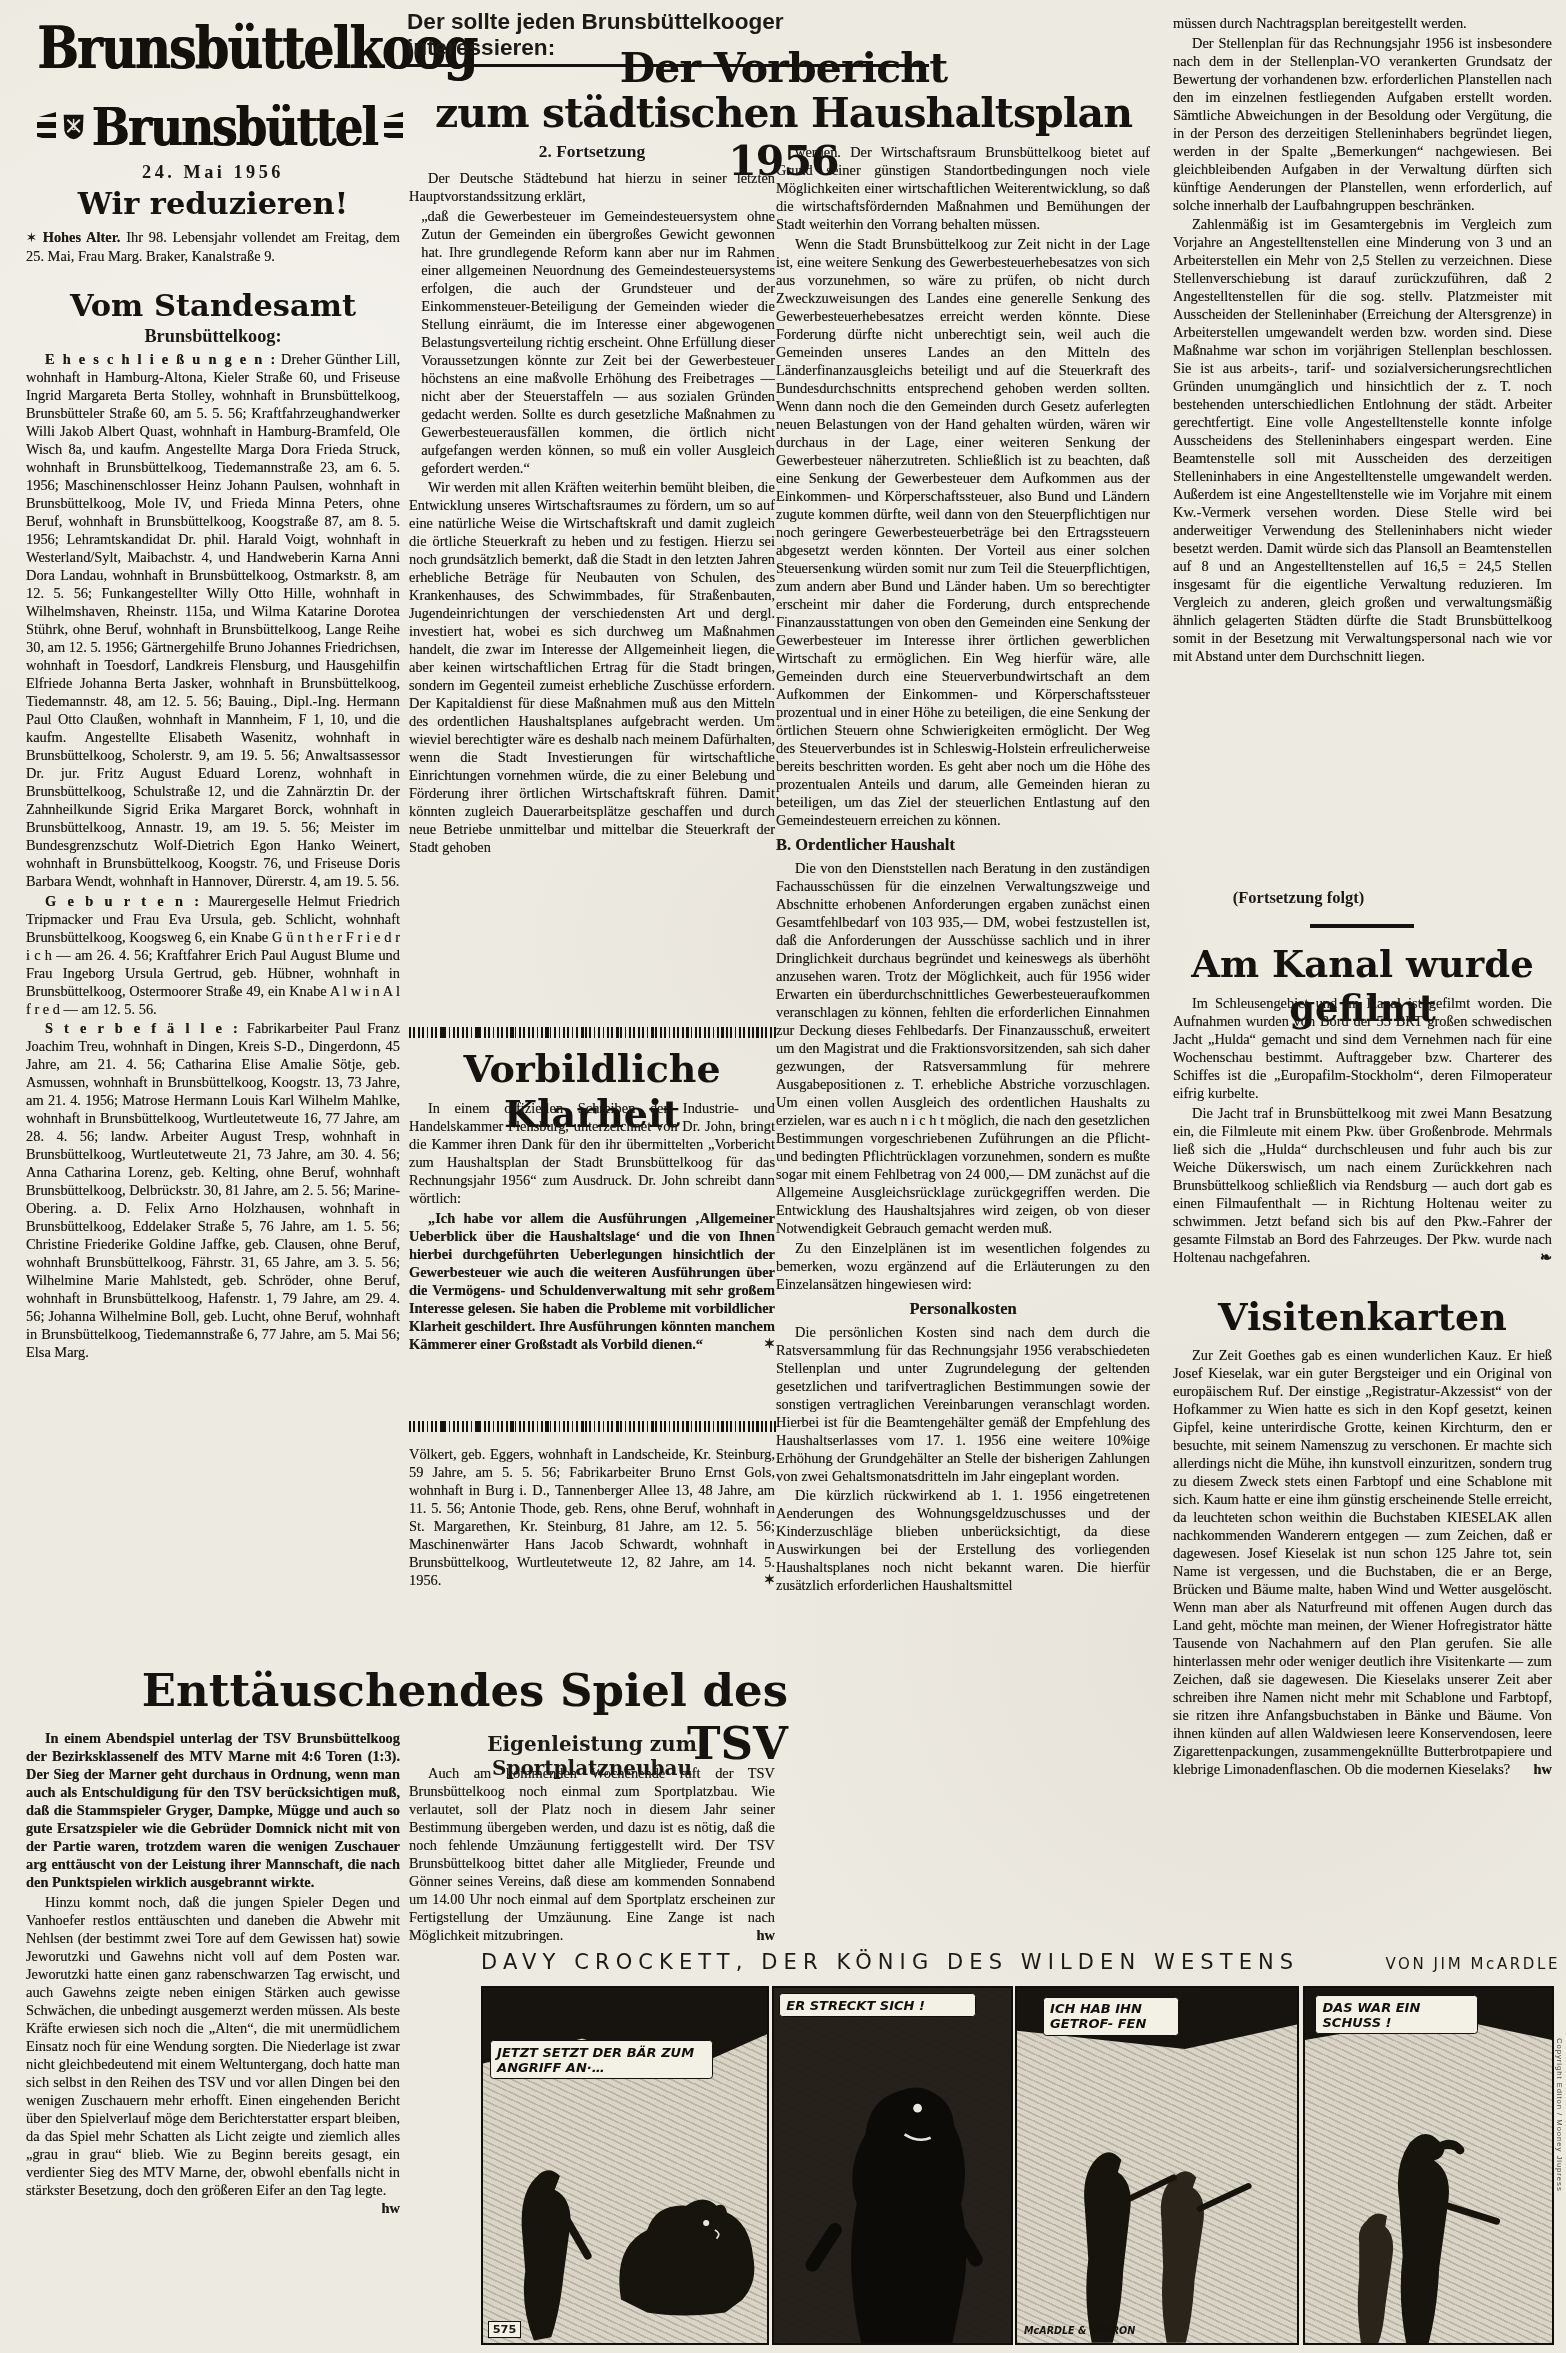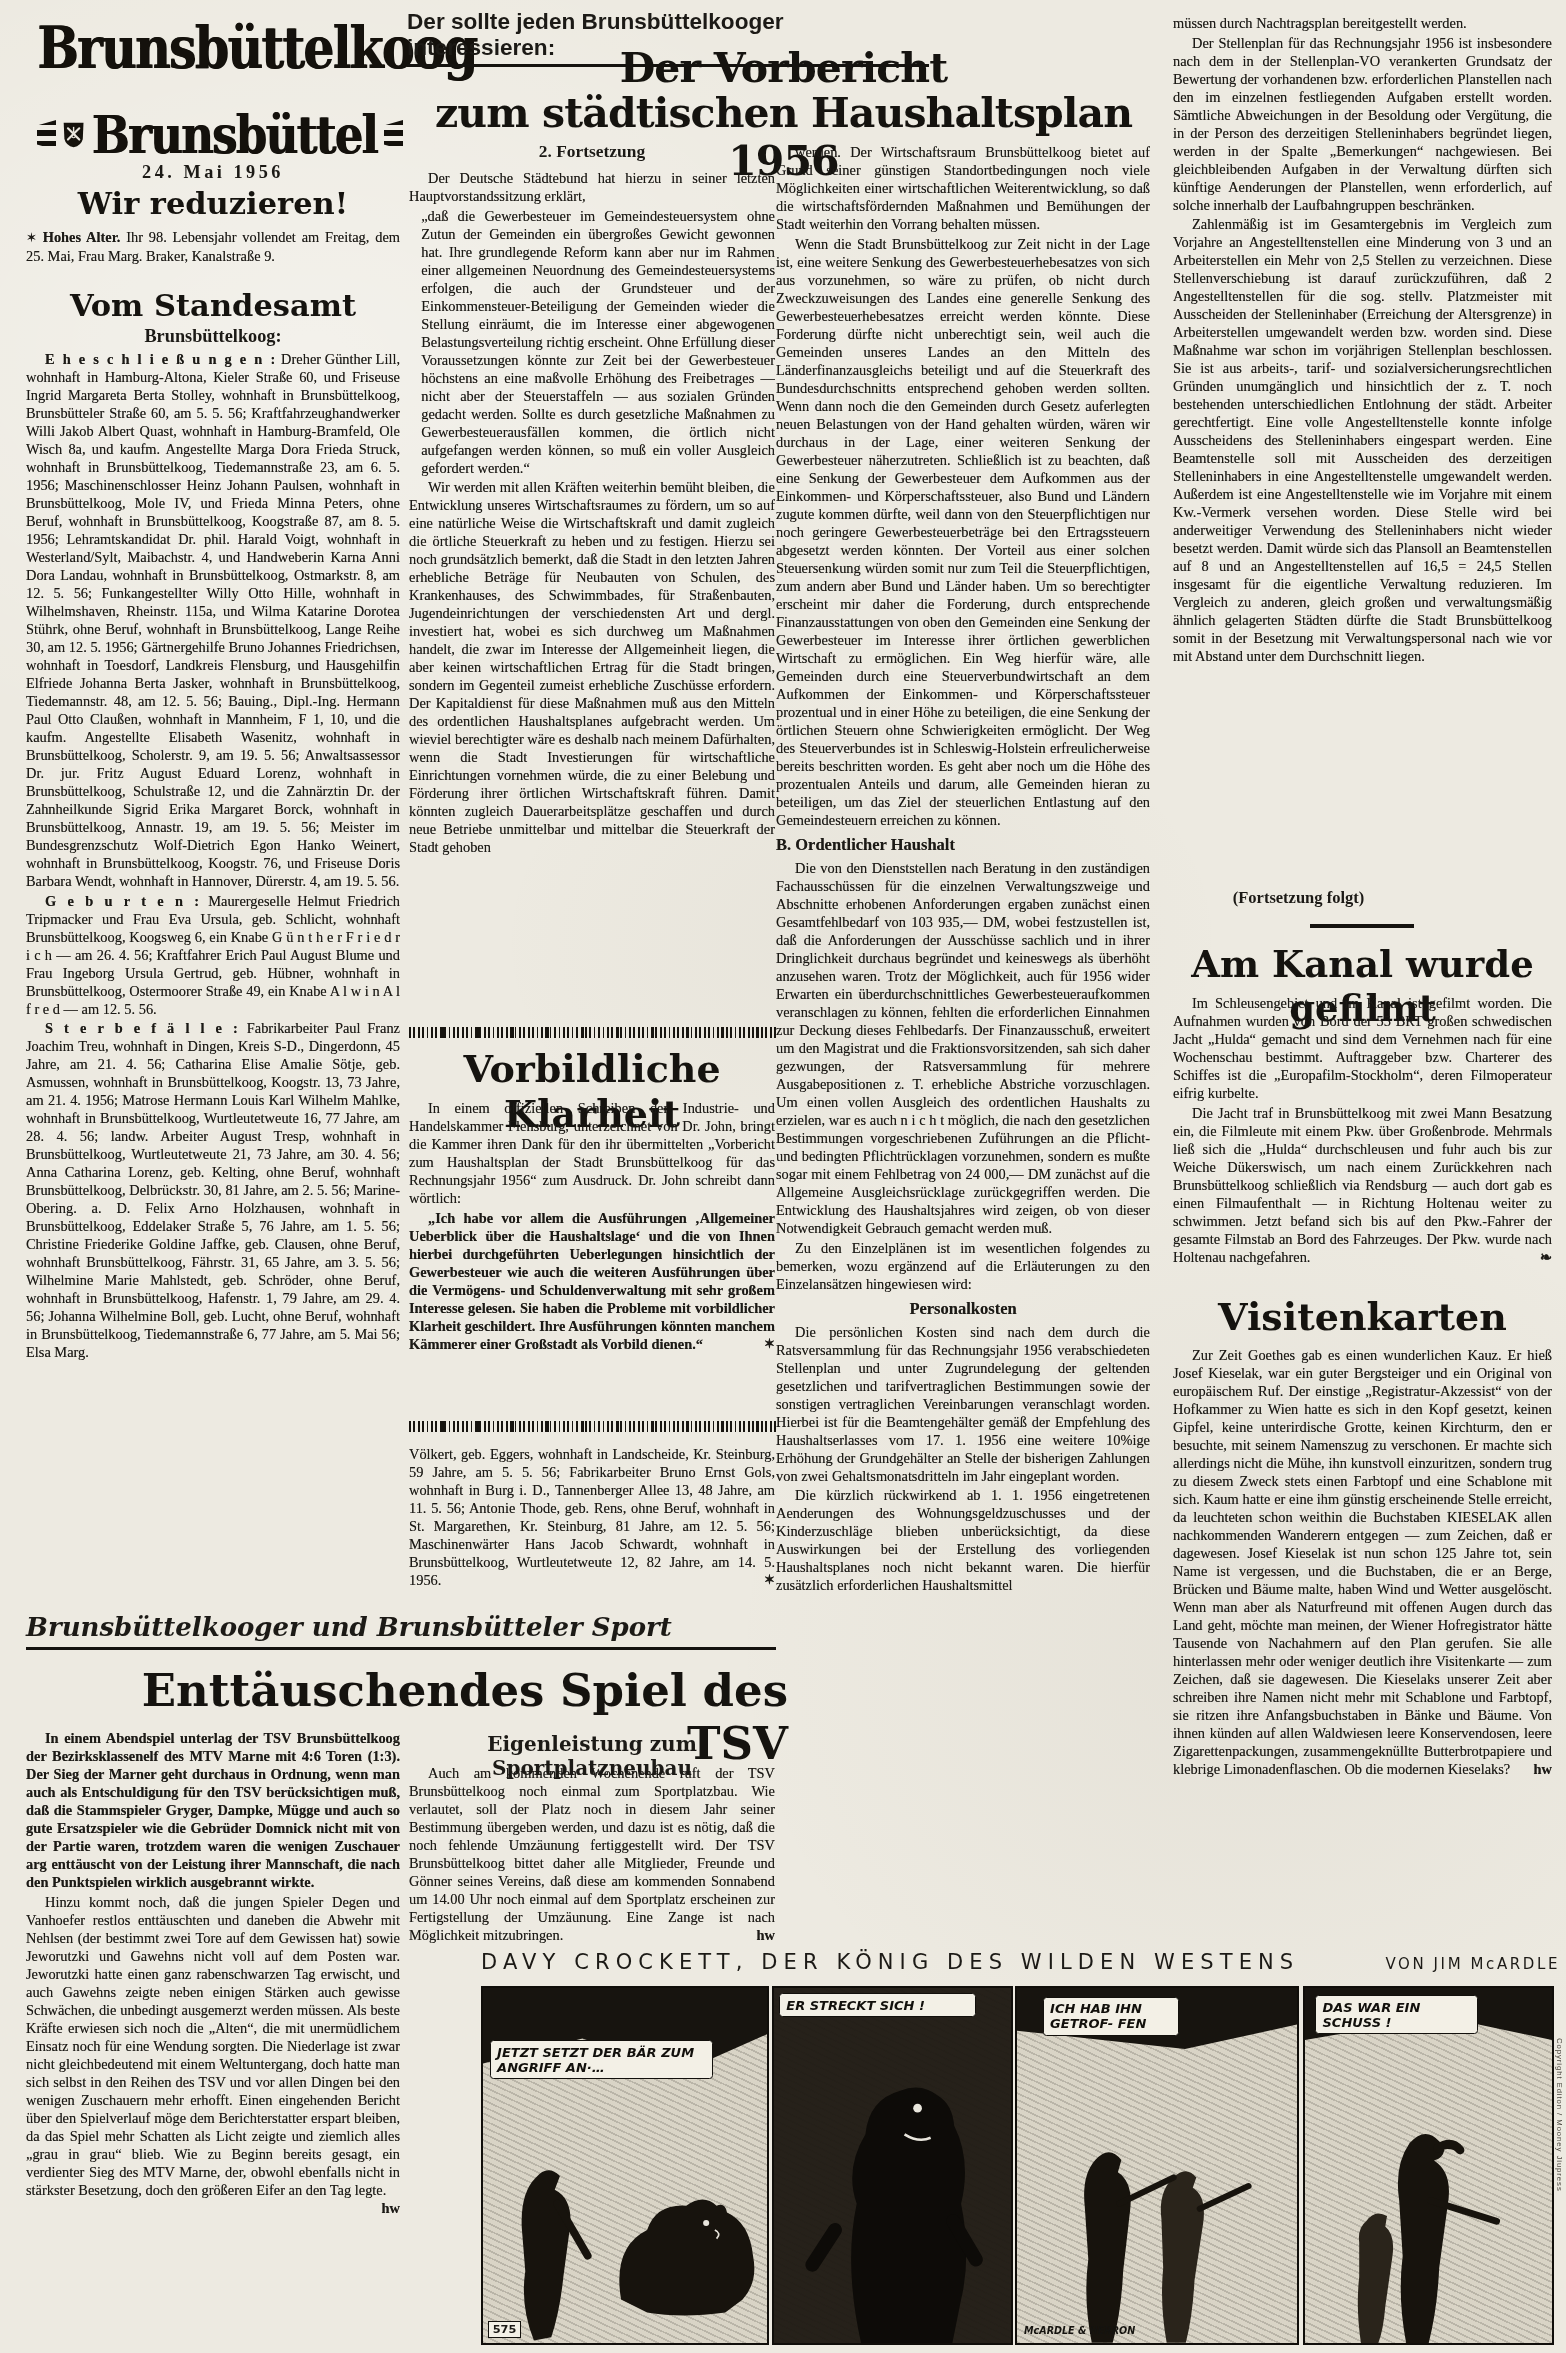--- a/index.html
+++ b/index.html
@@ -50,21 +50,21 @@
   .sig{position:absolute;left:7px;bottom:7px;font:bold italic 9.6px "DejaVu Sans",sans-serif;color:#15130f;z-index:6;}
   .vert{writing-mode:vertical-rl;font:7.8px "Liberation Sans",sans-serif;letter-spacing:0.9px;color:#4a463e;}
 </style>
 </head>
 <body>
 
 <div class="page">
 
   <div class="abs" style="left:37px;top:14px;width:366px;">
     <div class="m-title1">Brunsbüttelkoog</div>
-    <div class="m-row2" style="margin-top:29px;text-align:right;">
+    <div class="m-row2" style="margin-top:21px;text-align:right;">
       <div class="stripes"></div>
       <svg width="54" height="68" viewBox="0 0 60 74">
         <path d="M2 2 L58 2 L56 48 Q52 66 30 72 Q8 66 4 48 Z" fill="#15120c"></path>
         <path d="M14 18 L46 50 M46 18 L14 50" stroke="#e9e6dd" stroke-width="6" stroke-linecap="round"></path>
         <path d="M30 14 L30 30" stroke="#e9e6dd" stroke-width="4"></path>
         <circle cx="30" cy="40" r="5" fill="none" stroke="#e9e6dd" stroke-width="3"></circle>
       </svg>
       <div class="m-title2">Brunsbüttel</div>
       <div class="stripes"></div>
     </div>
@@ -144,21 +144,20 @@
     <p><span>Die Jacht traf in Brunsbüttelkoog mit zwei Mann Besatzung ein, die Filmleute mit einem Pkw. über Großenbrode. Mehrmals ließ sich die „Hulda“ durchschleusen und fuhr auch bis zur Weiche Dükerswisch, um nach einem Zurückkehren nach Brunsbüttelkoog schließlich via Rendsburg — auch dort gab es einen Filmaufenthalt — in Richtung Holtenau weiter zu schwimmen. Jetzt befand sich bis auf den Pkw.-Fahrer der gesamte Filmstab an Bord des Fahrzeuges. Der Pkw. wurde nach Holtenau nachgefahren.</span>
       <span class="byline">❧</span></p>
   </div>
 
   <h2 class="abs hserif center" style="left:1173px;top:1294px;width:379px;font-size:38px;margin:0;">Visitenkarten</h2>
   <div class="abs bt" style="left:1173px;top:1346px;width:379px;height:992px;overflow:hidden;">
     <p><span>Zur Zeit Goethes gab es einen wunderlichen Kauz. Er hieß Josef Kieselak, war ein guter Bergsteiger und ein Original von europäischem Ruf. Der einstige „Registratur-Akzessist“ von der Hofkammer zu Wien hatte es sich in den Kopf gesetzt, keinen Gipfel, keine unterirdische Grotte, keinen Kirchturm, den er besuchte, mit seinem Namenszug zu verschonen. Er machte sich allerdings nicht die Mühe, ihn kunstvoll einzuritzen, sondern trug zu diesem Zweck stets einen Farbtopf und eine Schablone mit sich. Kaum hatte er eine ihm günstig erscheinende Stelle erreicht, da leuchteten schon weithin die Buchstaben KIESELAK allen nachkommenden Wanderern entgegen — zum Zeichen, daß er dagewesen. Josef Kieselak ist nun schon 125 Jahre tot, sein Name ist vergessen, und die Buchstaben, die er an Berge, Brücken und Bäume malte, haben Wind und Wetter ausgelöscht. Wenn man aber als Naturfreund mit offenen Augen durch das Land geht, möchte man meinen, der Wiener Hofregistrator hätte Tausende von Nachahmern auf den Plan gerufen. Sie alle hinterlassen mehr oder weniger deutlich ihre Visitenkarte — zum Zeichen, daß sie dagewesen. Die Kieselaks unserer Zeit aber schreiben ihre Namen nicht mehr mit Schablone und Farbtopf, sie ritzen ihre Anfangsbuchstaben in Bänke und Bäume. Von ihnen künden auf allen Waldwiesen leere Konservendosen, leere Zigarettenpackungen, zusammengeknüllte Butterbrotpapiere und klebrige Limonadenflaschen. Ob die modernen Kieselaks?</span>
       <span class="byline">hw</span></p>
   </div>
 
-  <div class="abs" style="left:26px;top:1612px;width:750px;border-bottom:3.5px solid #15130f;padding-bottom:5.2px;font-family:'DejaVu Serif',serif;font-style:italic;font-weight:bold;font-size:26px;">Brunsbüttelkooger und Brunsbütteler Sport</div>
 
   <h1 class="abs hserif center" style="left:26px;top:1652px;width:750px;font-size:45px;margin:12px;text-align:right;">Enttäuschendes Spiel des TSV</h1>
 
   <div class="abs bt" style="left:26px;top:1729px;width:374px;height:590px;overflow:hidden;">
     <p class="boldpara">In einem Abendspiel unterlag der TSV Brunsbüttelkoog der Bezirksklassenelf des MTV Marne mit 4:6 Toren (1:3). Der Sieg der Marner geht durchaus in Ordnung, wenn man auch als Entschuldigung für den TSV berücksichtigen muß, daß die Stammspieler Gryger, Dampke, Mügge und auch so gute Ersatzspieler wie die Gebrüder Domnick nicht mit von der Partie waren, trotzdem waren die wenigen Zuschauer arg enttäuscht von der Leistung ihrer Mannschaft, die nach den Punktspielen wirklich ausgebrannt wirkte.</p>
     <p><span>Hinzu kommt noch, daß die jungen Spieler Degen und Vanhoefer restlos enttäuschten und daneben die Abwehr mit Nehlsen (der bestimmt zwei Tore auf dem Gewissen hat) sowie Jeworutzki und Gawehns nicht voll auf dem Posten war. Jeworutzki hatte einen ganz rabenschwarzen Tag erwischt, und auch Gawehns zeigte neben einigen Stärken auch gewisse Schwächen, die unbedingt ausgemerzt werden müssen. Als beste Kräfte erwiesen sich noch die „Alten“, die mit unermüdlichem Einsatz noch für eine Wendung sorgten. Die Niederlage ist zwar nicht gleichbedeutend mit einem Weltuntergang, doch hatte man sich selbst in den Reihen des TSV und vor allen Dingen bei den wenigen Zuschauern mehr erhofft. Einen eingehenden Bericht über den Spielverlauf möge dem Berichterstatter erspart bleiben, da das Spiel mehr Schatten als Licht zeigte und ziemlich alles „grau in grau“ blieb. Wie zu Beginn bereits gesagt, ein verdienter Sieg des MTV Marne, der, obwohl ebenfalls nicht in stärkster Besetzung, doch den größeren Eifer an den Tag legte.</span>
       <span class="byline">hw</span></p>
   </div>
 
   <div class="abs center" style="left:409px;top:1732px;width:366px;font-weight:bold;font-size:20px;font-family:'DejaVu Serif',serif;">Eigenleistung zum Sportplatzneubau</div>

